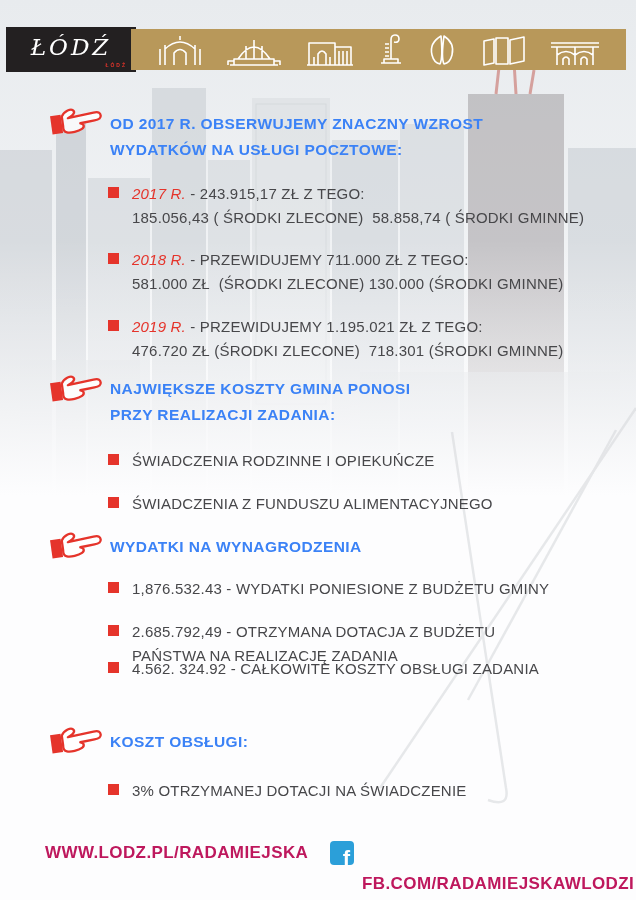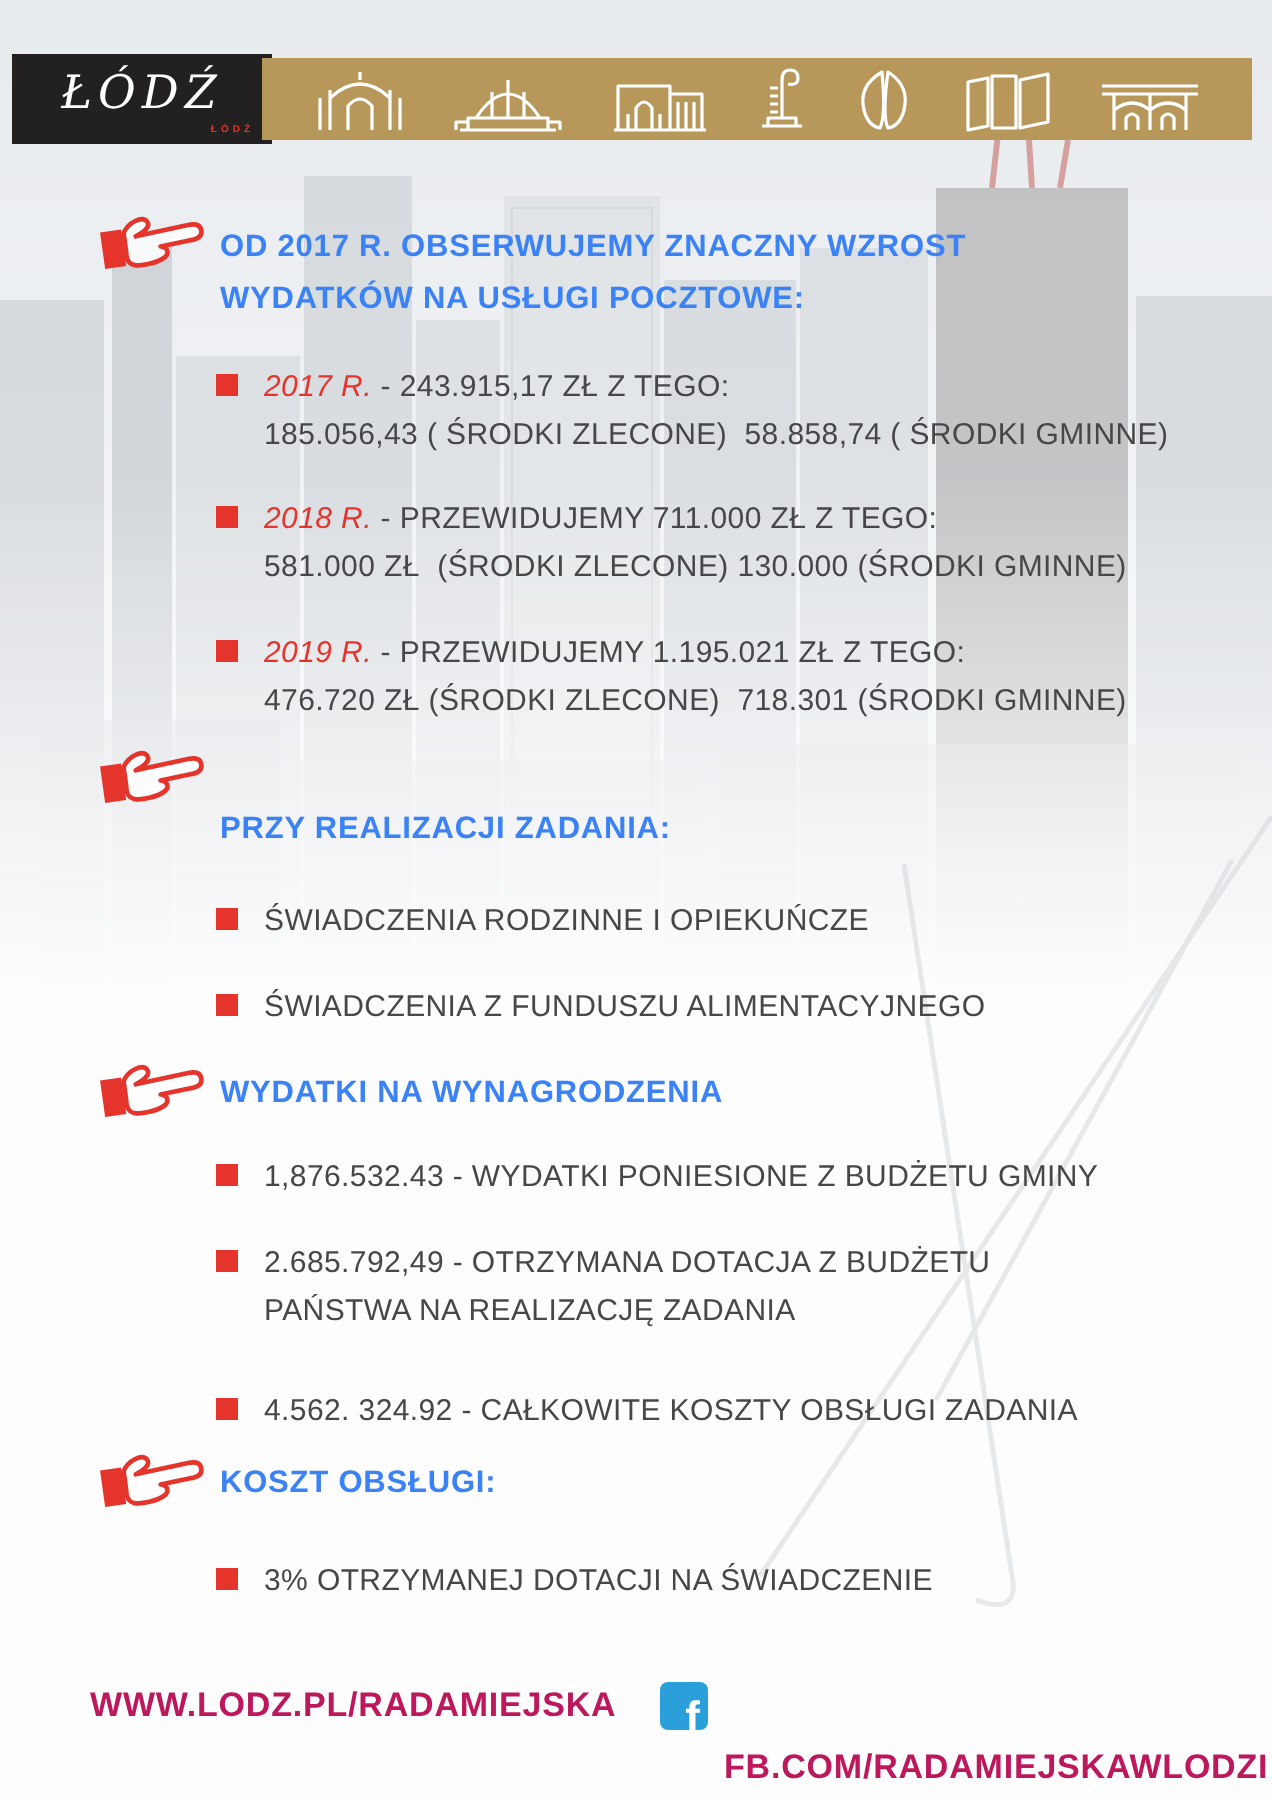--- a/index.html
+++ b/index.html
@@ -152,21 +152,21 @@
     <div class="bt"><span class="red">2018 R.</span><span> - PRZEWIDUJEMY 711.000 ZŁ Z TEGO:</span><br><span>581.000 ZŁ  (ŚRODKI ZLECONE) 130.000 (ŚRODKI GMINNE)</span></div>
   </div>
   <div class="row" style="top:315px">
     <span class="sq"></span>
     <div class="bt"><span class="red">2019 R.</span><span> - PRZEWIDUJEMY 1.195.021 ZŁ Z TEGO:</span><br><span>476.720 ZŁ (ŚRODKI ZLECONE)  718.301 (ŚRODKI GMINNE)</span></div>
   </div>
 
   <svg class="hand" style="left:50px;top:370px">
       <use href="#hand"></use>
     </svg>
-  <div class="h" style="top:376px"><br><span>PRZY REALIZACJI ZADANIA:</span></div>
+  <div class="h" style="top:376px"><span>NAJWIĘKSZE KOSZTY GMINA PONOSI</span><br><span>PRZY REALIZACJI ZADANIA:</span></div>
 
   <div class="row" style="top:449px">
     <span class="sq"></span>
     <div class="bt"><span>ŚWIADCZENIA RODZINNE I OPIEKUŃCZE</span></div>
   </div>
   <div class="row" style="top:492px">
     <span class="sq"></span>
     <div class="bt"><span>ŚWIADCZENIA Z FUNDUSZU ALIMENTACYJNEGO</span></div>
   </div>
 
@@ -176,21 +176,21 @@
   <div class="h" style="top:534px"><span>WYDATKI NA WYNAGRODZENIA</span></div>
 
   <div class="row" style="top:577px">
     <span class="sq"></span>
     <div class="bt"><span>1,876.532.43 - WYDATKI PONIESIONE Z BUDŻETU GMINY</span></div>
   </div>
   <div class="row" style="top:620px">
     <span class="sq"></span>
     <div class="bt"><span>2.685.792,49 - OTRZYMANA DOTACJA Z BUDŻETU</span><br><span>PAŃSTWA NA REALIZACJĘ ZADANIA</span></div>
   </div>
-  <div class="row" style="top:694px">
+  <div class="row" style="top:657px">
     <span class="sq"></span>
     <div class="bt"><span>4.562. 324.92 - CAŁKOWITE KOSZTY OBSŁUGI ZADANIA</span></div>
   </div>
 
   <svg class="hand" style="left:50px;top:722px">
       <use href="#hand"></use>
     </svg>
   <div class="h" style="top:729px"><span>KOSZT OBSŁUGI:</span></div>
 
   <div class="row" style="top:779px">

